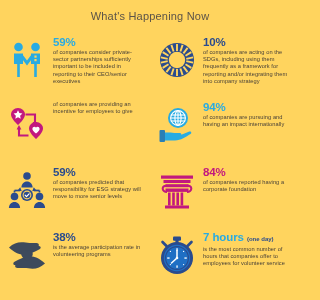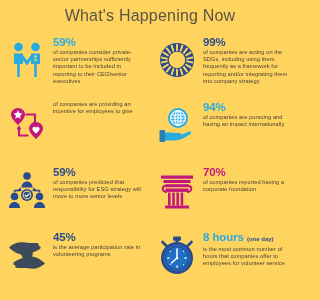--- a/index.html
+++ b/index.html
@@ -6,21 +6,21 @@
   body{
     width:300px;height:300px;
     background:#FFD45E;
     font-family:"Liberation Sans", sans-serif;
     overflow:hidden;
   }
   .page{position:relative;width:300px;height:300px;box-sizing:border-box;}
 
   .title{
     text-align:center;
-    font-size:16px;
+    font-size:11px;
     color:#5B5348;
     font-weight:400;
     letter-spacing:.2px;
     padding-top:6px;
     height:22px;
     line-height:20px;
   }
 
   .grid{
     display:grid;
@@ -124,21 +124,21 @@
             <line x1="6.7" y1="28.9" x2="12.5" y2="25.2"></line>
             <line x1="4.9" y1="23.6" x2="11.7" y2="22.1"></line>
             <line x1="4.9" y1="18.4" x2="11.7" y2="19.9"></line>
             <line x1="6.7" y1="13.1" x2="12.5" y2="16.8"></line>
             <line x1="10.4" y1="8.8" x2="14.6" y2="14.3"></line>
             <line x1="15.4" y1="5.9" x2="17.6" y2="12.5"></line>
           </g>
         </svg>
       </div>
       <div class="txt">
-        <div class="stat c-navy">99%</div>
+        <div class="stat c-navy">10%</div>
         <div class="desc">of companies are acting on the SDGs, including using them frequently as a framework for reporting and/or integrating them into company strategy</div>
       </div>
     </div>
 
     <div class="cell">
       <div class="icon-wrap">
         <svg width="42" height="42" viewBox="0 0 42 42">
           <g fill="#C2187E">
             <path d="M12 4c4 0 7 3 7 6.6 0 4.6-7 10.4-7 10.4S5 15.2 5 10.6C5 7 8 4 12 4z"></path>
             <path d="M30 18c4 0 7 3 7 6.6C37 29.2 30 35 30 35s-7-5.8-7-10.4C23 21 26 18 30 18z"></path>
@@ -225,35 +225,35 @@
             <rect x="24.6" y="23.5" width="2.6" height="13"></rect>
             <rect x="9" y="36.5" width="24" height="3"></rect>
           </g>
           <g stroke="#C2187E" stroke-width="2.1" fill="none">
             <path d="M11 23c-2.6 0-4.3-1.6-4.3-3.4S8.4 16.5 10.6 17"></path>
             <path d="M31 23c2.6 0 4.3-1.6 4.3-3.4S33.6 16.5 31.4 17"></path>
           </g>
         </svg>
       </div>
       <div class="txt">
-        <div class="stat c-magenta">70%</div>
+        <div class="stat c-magenta">84%</div>
         <div class="desc">of companies reported having a corporate foundation</div>
       </div>
     </div>
 
     <div class="cell">
       <div class="icon-wrap">
         <svg width="42" height="42" viewBox="0 0 42 42">
           <path d="M3 13.5c4-3.6 8-5.2 12.5-5.2 3 0 5.5.7 8 .7h7c1.4 0 2.4.9 2.4 2 0 1.2-1 2-2.4 2h-8.2c3.9 0 7-.2 10-1 1.4-.35 2.4.5 2.4 1.6 0 .7-.4 1.3-1.2 1.75-5 2.8-10.6 5.15-16.4 5.15-5 0-9-2.3-14.1-7z" fill="#3D4A5C"></path>
           <path d="M39 29.5c-4 3.6-8 5.2-12.5 5.2-3 0-5.5-.7-8-.7h-7c-1.4 0-2.4-.9-2.4-2 0-1.2 1-2 2.4-2h8.2c-3.9 0-7 .2-10 1-1.4.35-2.4-.5-2.4-1.6 0-.7.4-1.3 1.2-1.75 5-2.8 10.6-5.15 16.4-5.15 5 0 9 2.3 14.1 7z" fill="#3D4A5C"></path>
           <path d="M21 27.2c-3.6-3.1-5.8-4.8-5.8-7.3 0-2 1.55-3.5 3.45-3.5 1.15 0 2.05.55 2.35 1.35.3-.8 1.2-1.35 2.35-1.35 1.9 0 3.45 1.5 3.45 3.5 0 2.5-2.2 4.2-5.8 7.3z" fill="#3D4A5C"></path>
         </svg>
       </div>
       <div class="txt">
-        <div class="stat c-navy">45%</div>
+        <div class="stat c-navy">38%</div>
         <div class="desc">is the average participation rate in volunteering programs</div>
       </div>
     </div>
 
     <div class="cell">
       <div class="icon-wrap">
         <svg width="44" height="44" viewBox="0 0 44 44">
           <rect x="18" y="3.5" width="8" height="4.2" rx="1" fill="#2A4B8D"></rect>
           <rect x="20.4" y="6.5" width="3.2" height="4" fill="#2A4B8D"></rect>
           <g stroke="#2A4B8D" stroke-width="2.6" stroke-linecap="round">
@@ -275,21 +275,21 @@
           </g>
           <g stroke="#FFFFFF" stroke-width="1.5" stroke-linecap="round">
             <line x1="22" y1="25" x2="22" y2="17.5"></line>
             <line x1="22" y1="25" x2="16.5" y2="30"></line>
           </g>
           <circle cx="22" cy="25" r="1.3" fill="#FFFFFF"></circle>
         </svg>
       </div>
       <div class="txt">
         <div class="stat c-blue">
-          <span>8 hours</span>
+          <span>7 hours</span>
           <span class="sub">(one day)</span>
         </div>
         <div class="desc">is the most common number of hours that companies offer to employees for volunteer service</div>
       </div>
     </div>
 
   </div>
 </div>
 
 </body></html>

